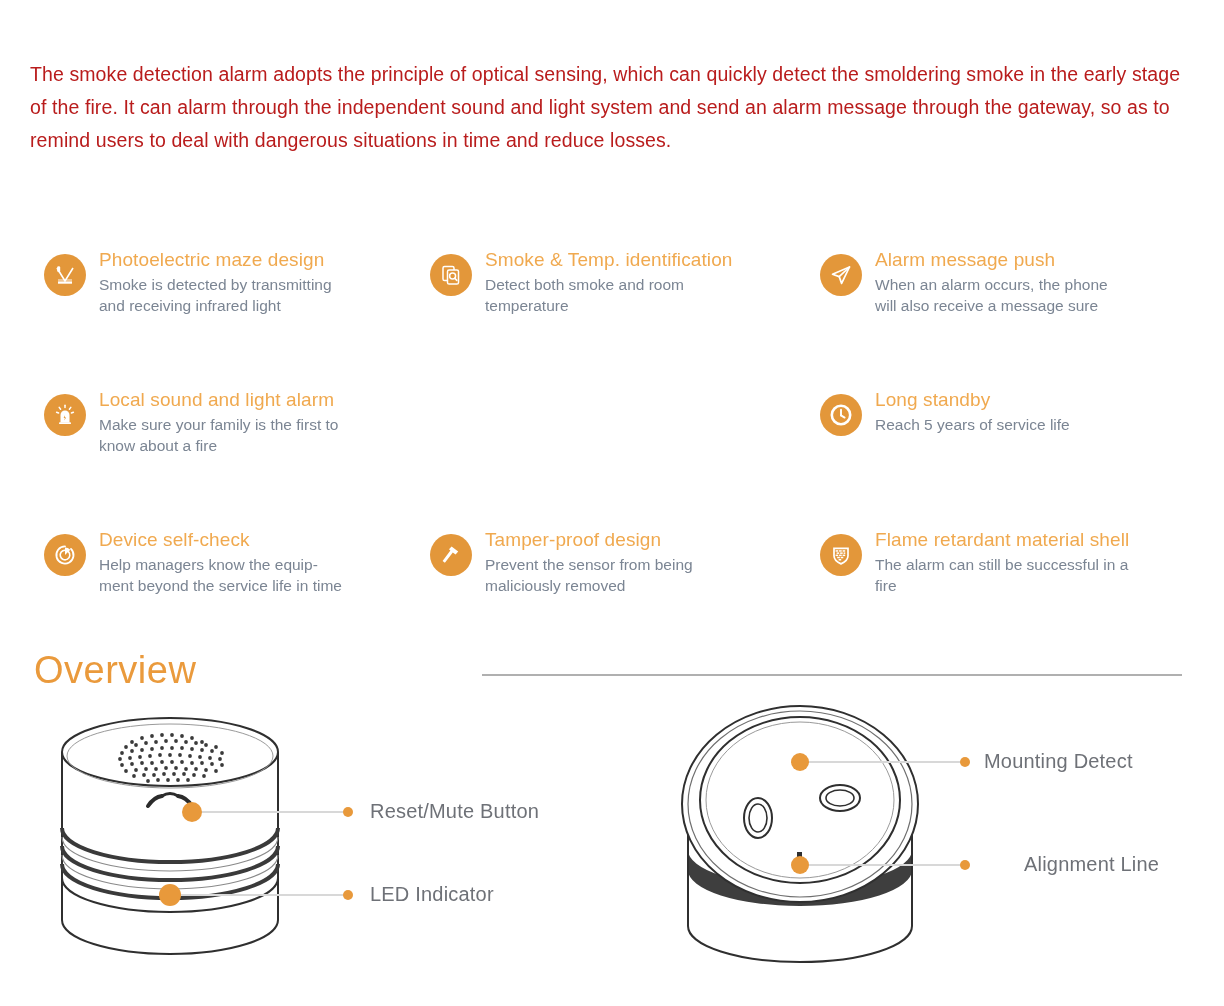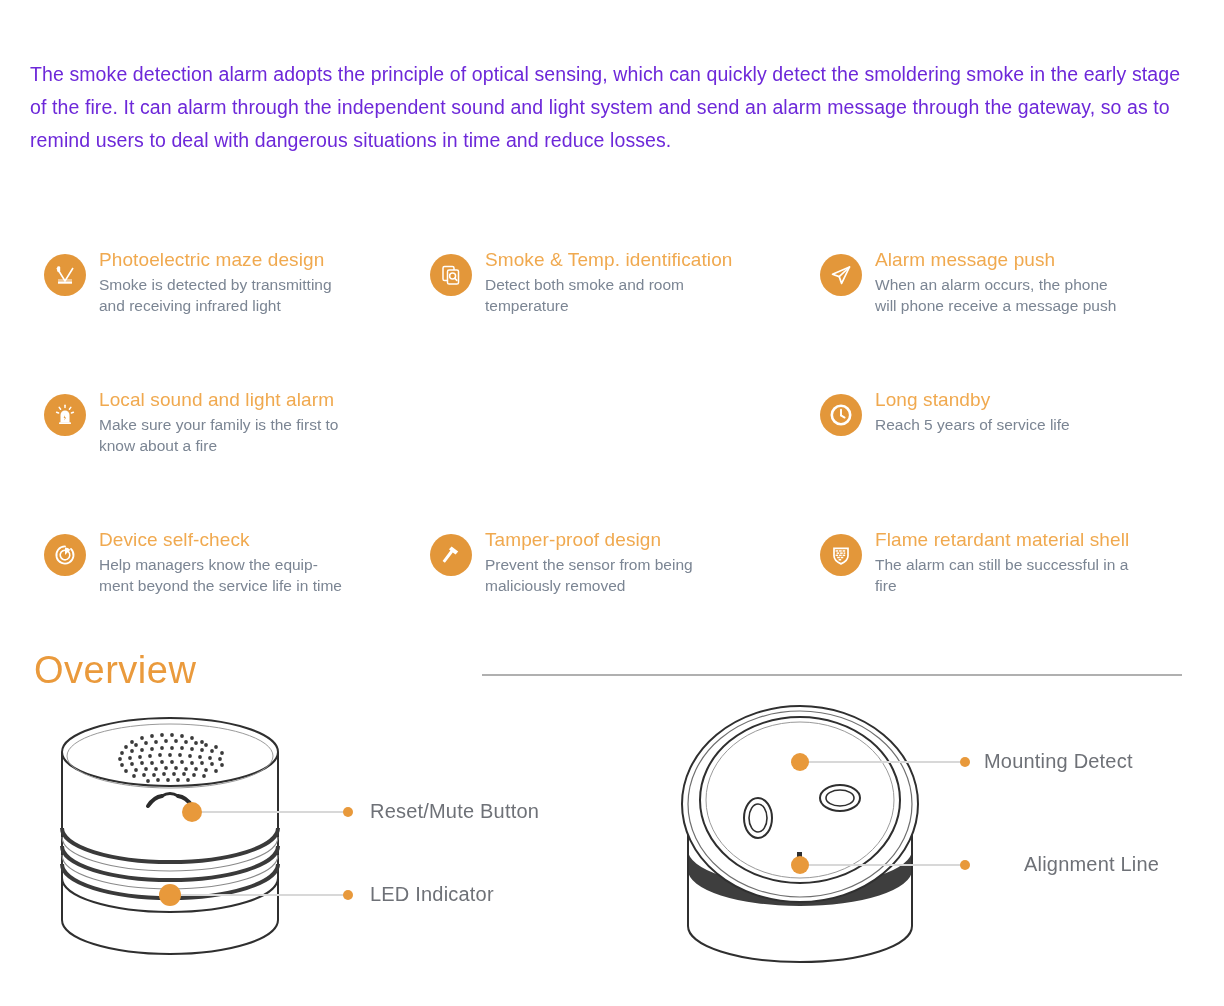--- a/index.html
+++ b/index.html
@@ -16,21 +16,21 @@
   }
 
   
   .intro {
     position: absolute;
     left: 30px;
     top: 38px;
     width: 1168px;
     font-size: 19.5px;
     line-height: 33px;
-    color: #6d28d9;
+    color: #b91c1c;
     letter-spacing: 0.1px;
   }
 
   
   .features {
     position: absolute;
     left: 0;
     top: 248px;
     width: 1224px;
   }
@@ -185,21 +185,21 @@
     <div class="feature col2">
       <div class="feat-icon">
         <svg width="26" height="26" viewBox="0 0 26 26">
           <path d="M21.5 5 L4.5 12.2 L11.2 14.6 L13.6 21.4 Z" fill="none" stroke="#ffffff" stroke-width="1.7" stroke-linejoin="round"></path>
           <line x1="21.5" y1="5" x2="11.2" y2="14.6" stroke="#ffffff" stroke-width="1.7" stroke-linecap="round"></line>
         </svg>
       </div>
       <div class="feat-text">
         <div class="feat-title">Alarm message push</div>
         <div class="feat-desc">When an alarm occurs, the phone
-will phone receive a message push</div>
+will also receive a message sure</div>
       </div>
     </div>
 
   </div>
 
   <div class="feature-row">
 
     <div class="feature col0">
       <div class="feat-icon">
         <svg width="26" height="26" viewBox="0 0 26 26">

